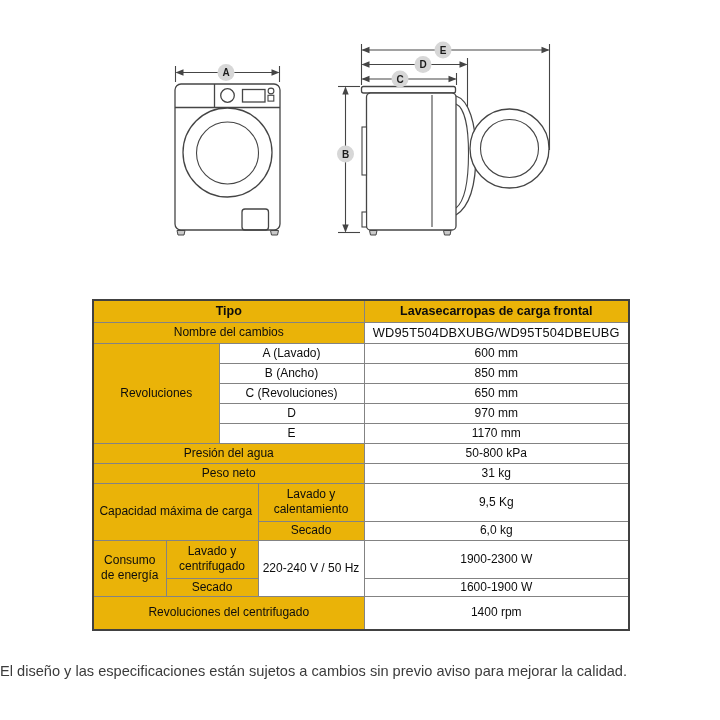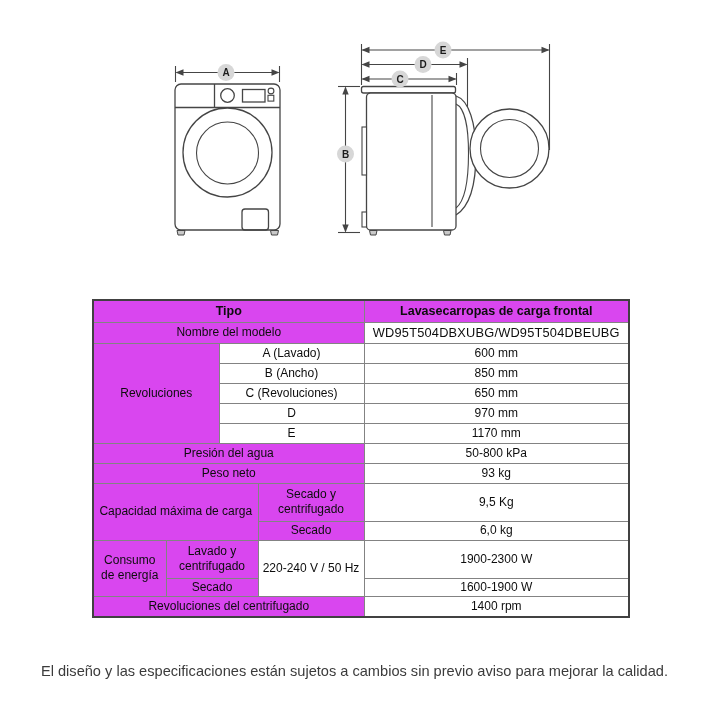--- a/index.html
+++ b/index.html
@@ -11,26 +11,26 @@
   .badge-letter{font-family:"Liberation Sans",sans-serif;font-size:10px;font-weight:bold;
                 fill:#1c1c1c;text-anchor:middle;}
 
   
   .spec-table{position:absolute;left:92px;top:299px;width:536px;
               border-collapse:collapse;table-layout:fixed;
               border:2px solid #414141;
               font-size:12px;color:#0d0d0d;}
   .spec-table td{border:1px solid #838383;text-align:center;vertical-align:middle;
                  padding:1px 4px;line-height:1.22;}
-  .spec-table td.lbl{background:#d946ef;}
+  .spec-table td.lbl{background:#eab308;}
   .spec-table td.hdr{font-weight:bold;font-size:12.5px;}
   .spec-table td.model-val{font-size:12.8px;letter-spacing:.2px;text-align:center;}
 
   
-  .footer-note{position:absolute;left:0;top:663px;width:668px;text-align:right;
+  .footer-note{position:absolute;left:0;top:663px;width:668px;text-align:left;
                font-size:14.6px;color:#3b3b3b;}
 </style>
 </head>
 <body>
 
 <svg class="diagram-svg" viewBox="0 0 720 260">
   <g stroke="#454545" stroke-width="1.3" fill="none">
 
     <g>
 
@@ -129,21 +129,21 @@
       <col style="width:39px">
       <col style="width:106px">
       <col style="width:265px">
   </colgroup>
   <tbody>
     <tr style="height:22px">
       <td colspan="4" class="lbl hdr">Tipo</td>
       <td class="lbl hdr">Lavasecarropas de carga frontal</td>
     </tr>
     <tr style="height:21px">
-      <td colspan="4" class="lbl">Nombre del modelo</td>
+      <td colspan="4" class="lbl">Nombre del cambios</td>
       <td class="model-val">WD95T504DBXUBG/WD95T504DBEUBG</td>
     </tr>
     <tr style="height:20px">
       <td colspan="2" rowspan="5" class="lbl">Revoluciones</td>
       <td colspan="2">A (Lavado)</td>
       <td>600 mm</td>
     </tr>
     <tr style="height:20px">
       <td colspan="2">B (Ancho)</td>
       <td>850 mm</td>
@@ -159,41 +159,41 @@
     <tr style="height:20px">
       <td colspan="2">E</td>
       <td>1170 mm</td>
     </tr>
     <tr style="height:20px">
       <td colspan="4" class="lbl">Presión del agua</td>
       <td>50-800 kPa</td>
     </tr>
     <tr style="height:20px">
       <td colspan="4" class="lbl">Peso neto</td>
-      <td>93 kg</td>
+      <td>31 kg</td>
     </tr>
     <tr style="height:38px">
       <td colspan="3" rowspan="2" class="lbl">Capacidad máxima de carga</td>
-      <td class="lbl">Secado y centrifugado</td>
+      <td class="lbl">Lavado y calentamiento</td>
       <td>9,5 Kg</td>
     </tr>
     <tr style="height:19px">
       <td class="lbl">Secado</td>
       <td>6,0 kg</td>
     </tr>
     <tr style="height:38px">
       <td rowspan="2" class="lbl">Consumo de energía</td>
       <td colspan="2" class="lbl">Lavado y centrifugado</td>
       <td rowspan="2">220-240 V / 50 Hz</td>
       <td>1900-2300 W</td>
     </tr>
     <tr style="height:18px">
       <td colspan="2" class="lbl">Secado</td>
       <td>1600-1900 W</td>
     </tr>
-    <tr style="height:21px">
+    <tr style="height:34px">
       <td colspan="4" class="lbl">Revoluciones del centrifugado</td>
       <td>1400 rpm</td>
     </tr>
   </tbody>
 </table>
 
 <div class="footer-note">El diseño y las especificaciones están sujetos a cambios sin previo aviso para mejorar la calidad.</div>
 
 </body></html>

